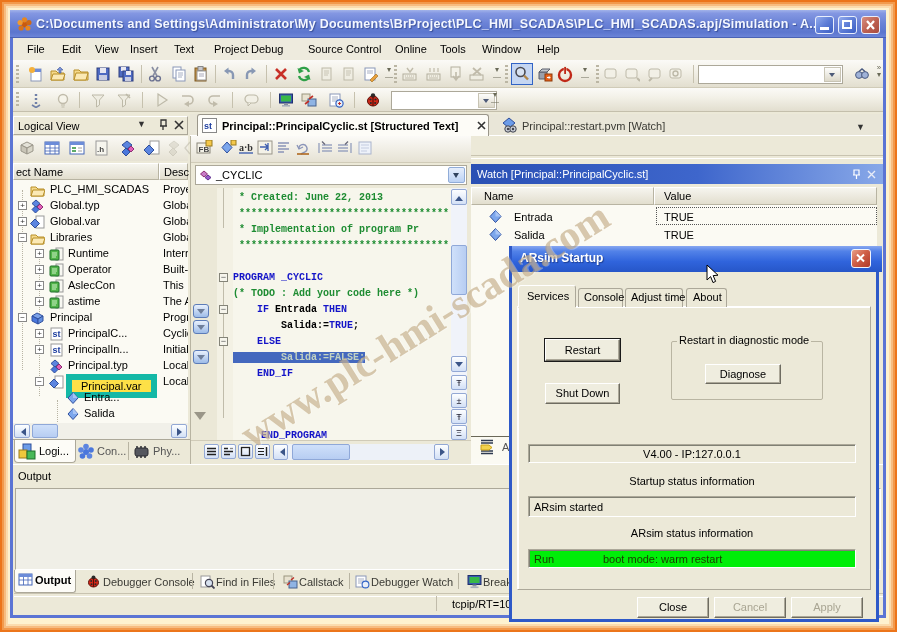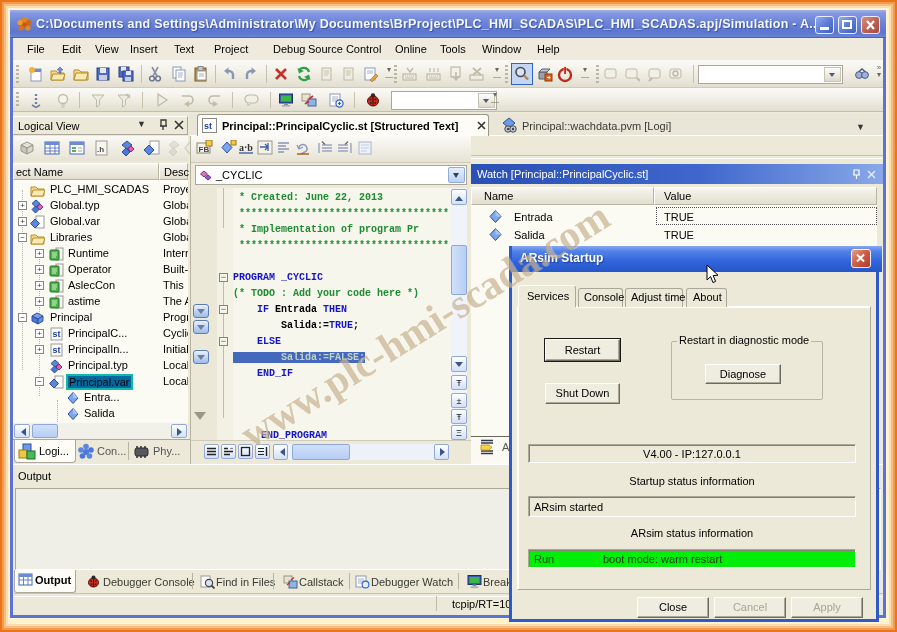--- a/index.html
+++ b/index.html
@@ -86,21 +86,21 @@
   <div class="tbtn" style="left:861px;background:linear-gradient(135deg,#D78E80 0%,#BC5F50 55%,#A84C40 100%);"><svg width="17" height="16" viewBox="0 0 17 16">
         <path d="M5 4 L12 12 M12 4 L5 12" stroke="#fff" stroke-width="2.2"></path>
       </svg></div>
   <div id="menubar">
     <div class="mi" style="left:14px;text-align:right;">File</div>
     <div class="mi" style="left:49px;">Edit</div>
     <div class="mi" style="left:82px;">View</div>
     <div class="mi" style="left:117px;">Insert</div>
     <div class="mi" style="left:161px;">Text</div>
     <div class="mi" style="left:201px;">Project</div>
-    <div class="mi" style="left:260px;">Debug</div>
+    <div class="mi" style="left:238px;">Debug</div>
     <div class="mi" style="left:295px;">Source Control</div>
     <div class="mi" style="left:382px;">Online</div>
     <div class="mi" style="left:427px;">Tools</div>
     <div class="mi" style="left:469px;">Window</div>
     <div class="mi" style="left:524px;">Help</div>
   </div>
   <div class="tb1">
     <div class="grip" style="left:3px;top:5px;height:18px;"></div>
     <div class="ico" style="left:15px;top:6px;"><svg width="16" height="16">
           <rect x="3" y="3" width="10" height="12" fill="#fff" stroke="#8A97B8"></rect>
@@ -484,21 +484,21 @@
           </svg>
           <span class="ab" style="left:55px;top:1px;">Principal.typ</span>
           <span class="ab" style="left:150px;top:1px;">Local</span>
         </div>
       <div class="treerow" style="top:194px;">
           <span class="pm" style="left:22px;top:3px;">−</span>
           <svg class="ab" style="left:36px;top:1px;" width="15" height="14">
             <rect x="6" y="1" width="8" height="12" fill="#fff" stroke="#999"></rect>
             <path d="M5 4 l4.5 4.5 -4.5 4.5 -4.5 -4.5z" fill="#5C85E0" stroke="#2E4E9A"></path>
           </svg>
-          <span class="ab" style="left:53px;top:0px;background:#0369a1;border:2px solid #14b8a6;padding:0 1px;">Principal.var</span>
+          <span class="ab" style="left:53px;top:0px;background:#fde047;border:6px solid #14b8a6;padding:0 9px;">Principal.var</span>
           <span class="ab" style="left:150px;top:1px;">Local</span>
         </div>
       <div class="treerow" style="top:210px;">
           <svg class="ab" style="left:53px;top:1px;" width="14" height="14">
             <path d="M7 1.5 l5 5.5 -5 5.5 -5 -5.5z" fill="#7CA6EC" stroke="#30509E"></path>
             <path d="M7 1.5 l5 5.5 -5 0z" fill="#A8C4F4"></path>
           </svg>
           <span class="ab" style="left:71px;top:1px;">Entra...</span>
         </div>
       <div class="treerow" style="top:226px;">
@@ -556,21 +556,21 @@
         </svg>
     </div>
     <div class="ab" style="left:306px;top:3px;width:380px;height:19px;">
       <svg class="ab" style="left:5px;top:0px;" width="17" height="17">
           <path d="M8 1 l6 5 -6 5 -6 -5z" fill="#6C9CE8" stroke="#2E4E9A"></path>
           <circle cx="7" cy="12" r="3.2" fill="#C8CCD4" stroke="#40444E"></circle>
           <circle cx="12" cy="12" r="3.2" fill="#C8CCD4" stroke="#40444E"></circle>
           <circle cx="7" cy="12" r="1.2" fill="#40444E"></circle>
           <circle cx="12" cy="12" r="1.2" fill="#40444E"></circle>
         </svg>
-      <span class="ab" style="left:26px;top:3px;color:#3A3A34;">Principal::wachdata.pvm [Logi]</span>
+      <span class="ab" style="left:26px;top:3px;color:#3A3A34;">Principal::restart.pvm [Watch]</span>
     </div>
     <div class="ab" style="left:666px;top:8px;color:#333;font-size:9px;">▼</div>
   </div>
   <div id="edit">
     <div class="ab" style="left:0;top:0;width:280px;height:26px;background:linear-gradient(180deg,#FBFAF7,#E6E2D4);border-bottom:1px solid #D0CBB8;">
       <div class="ico" style="left:5px;top:4px;"><svg width="18" height="16">
             <rect x="1" y="3" width="13" height="10" fill="#F4F2E8" stroke="#8A867A"></rect>
             <text x="2.6" y="11.5" font-size="8" font-weight="bold" fill="#444" font-family="Liberation Sans">FB</text>
             <rect x="10" y="0" width="6" height="6" fill="#F4C84A" stroke="#9A7A1E"></rect>
           </svg></div>

